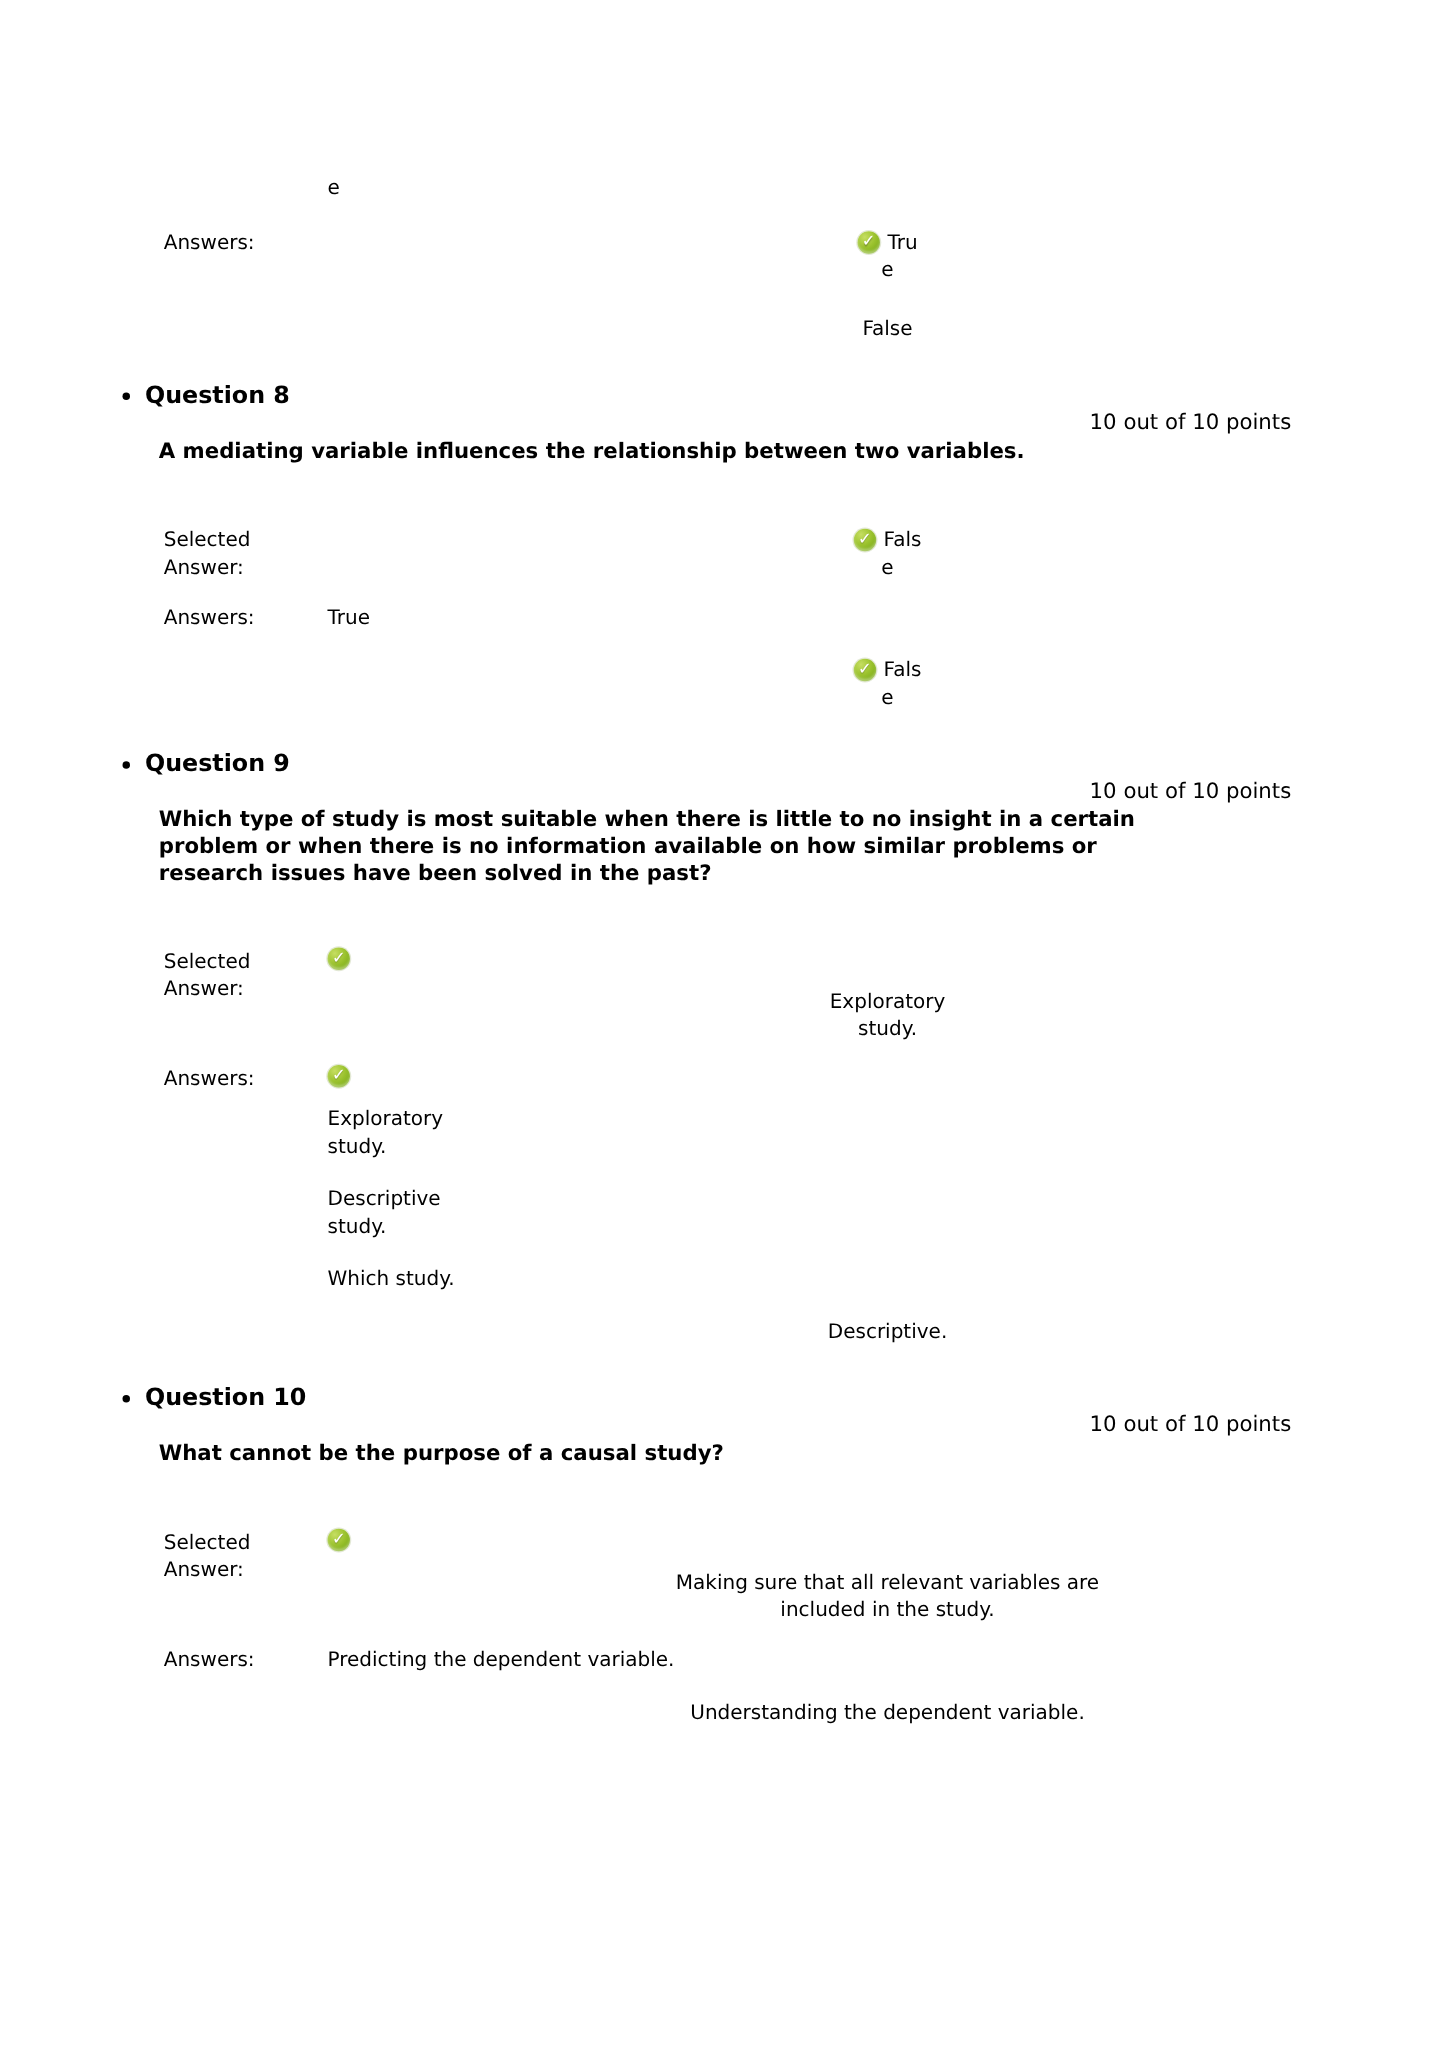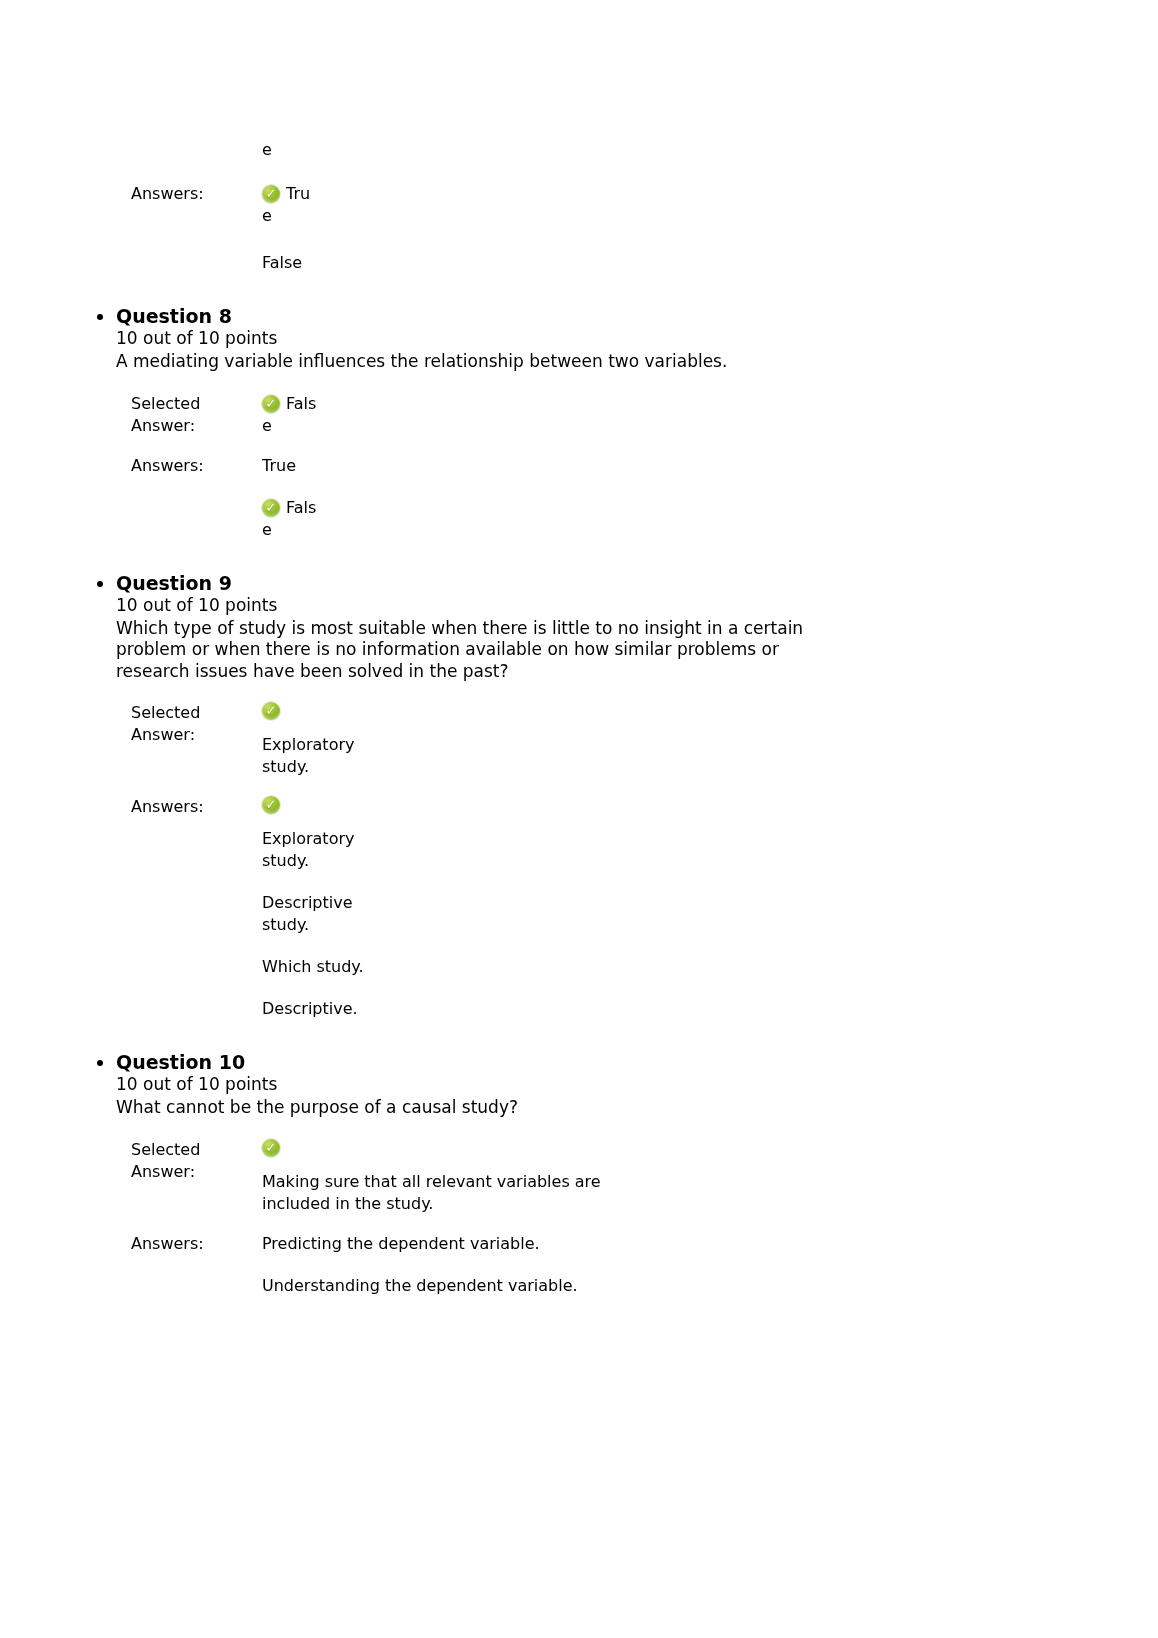--- a/index.html
+++ b/index.html
@@ -25,21 +25,21 @@
   
   .atable { margin-left: 131px; }
   .fragment { margin-left: 131px; }
   .row { display: flex; align-items: flex-start; }
   .cell.label { width: 131px; flex: 0 0 131px; }
   .cell.value { flex: 1 1 auto; }
   .mt22 { margin-top: 22px; }
   .mt25 { margin-top: 25px; }
   .answers-row { margin-top: 18px; }
   .answer { margin-bottom: 20px; }
-  .cell.value .answer:last-child { margin-bottom: 0; }
+  .cell.value .answer:last-child { margin-bottom: 0; text-align: center; }
 
   
   .check {
     display: inline-block;
     width: 18px;
     height: 18px;
     border-radius: 50%;
     background: radial-gradient(circle at 32% 26%, #c6de62 0%, #9cc32f 45%, #7fae1b 78%, #6f9c12 100%);
     box-shadow: inset 0 -2px 2px rgba(255,255,255,0.35), 0 0 0 1px rgba(190,205,160,0.45);
     position: relative;
@@ -74,29 +74,32 @@
   }
   li.question::marker { color: #000000; }
   .q-title {
     font-weight: bold;
     font-size: 19px;
     line-height: 24px;
   }
   .q-points {
     font-size: 17px;
     line-height: 21px;
+    text-align: right;
     margin-right: 125px;
   }
   .q-prompt {
     font-size: 17px;
     line-height: 21.5px;
     margin-top: 2px;
+    margin-left: 11px;
+    font-weight: bold;
   }
   li.question .atable {
-    margin-top: 20px;
+    margin-top: 48px;
     margin-left: 15px;
     font-size: 16px;
     line-height: 22px;
   }
 </style>
 </head>
 <body>
 
 <div class="page">
 

